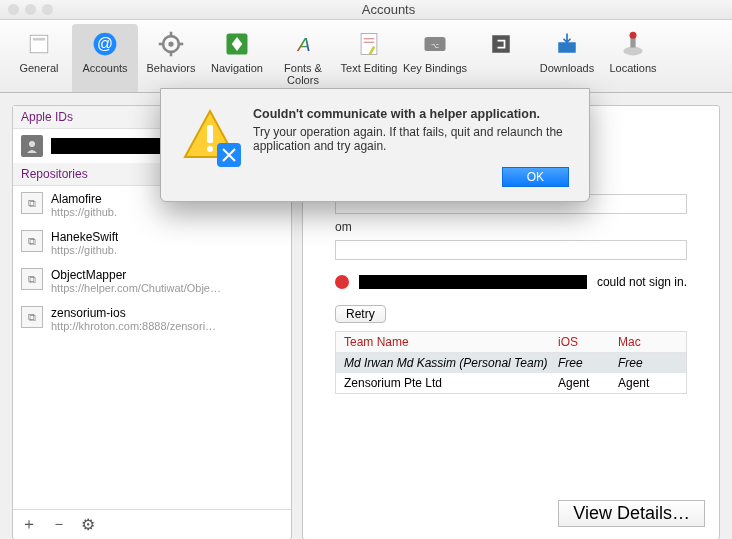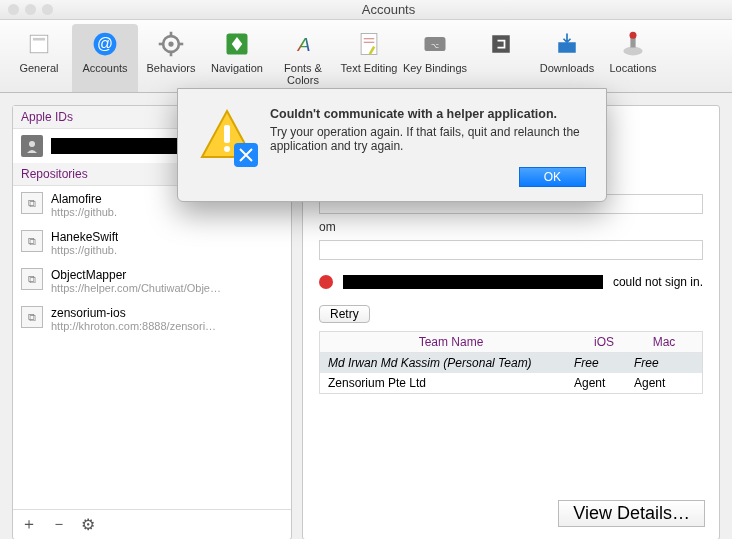--- a/index.html
+++ b/index.html
@@ -24,34 +24,34 @@
 .avatar { width:22px; height:22px; background:#777; border-radius:2px; display:flex; align-items:center; justify-content:center; }
 .blackbar { background:#000; height:16px; flex:1; }
 .repos { flex:1; overflow:auto; }
 .repo { display:flex; gap:8px; padding:6px 8px; }
 .repo-ic { width:22px; height:22px; border:1px solid #bbb; background:#f6f6f6; display:flex; align-items:center; justify-content:center; font-size:11px; color:#888; }
 .repo-txt { display:flex; flex-direction:column; font-size:12px; overflow:hidden; }
 .repo-txt .sub { color:#9a9a9a; font-size:11px; white-space:nowrap; overflow:hidden; text-overflow:ellipsis; }
 .left-foot { border-top:1px solid #ddd; padding:4px 8px; display:flex; gap:14px; align-items:center; color:#555; font-size:16px; }
 .left-foot span { cursor:default; }
 
-.right { flex:1; padding:12px 16px; position:relative; overflow:hidden; }
+.right { flex:1; padding:12px 32px; position:relative; overflow:hidden; }
 .field-line { display:flex; align-items:center; gap:6px; margin-bottom:6px; }
 .field-label-suffix { font-size:12px; color:#333; }
 .textbox { flex:1; height:20px; border:1px solid #cfcfcf; background:#fff; }
 .err-line { display:flex; align-items:center; gap:10px; font-size:12px; margin:15px 0; }
 .err-ic { width:14px; height:14px; background:#d33; border-radius:50%; }
 .retry { font-size:12px; padding:1px 10px; border:1px solid #bbb; border-radius:4px; background:linear-gradient(#fff,#f0f0f0); }
 .table { border:1px solid #dcdcdc; margin-top:8px; font-size:12px; }
 .thead, .trow { display:grid; grid-template-columns: 1fr 60px 60px; padding:3px 8px; }
-.thead { background:#fafafa; color:#701a75; border-bottom:1px solid #e4e4e4;text-align:center; }
+.thead { background:#fafafa; color:#b91c1c; border-bottom:1px solid #e4e4e4; }
 .trow.sel { background:#e2e7ea;font-style:italic; }
 .view-details { position:absolute; bottom:12px; right:14px; font-size:18px; padding:2px 14px; border:1px solid #bbb; border-radius:0; background:linear-gradient(#fff,#f0f0f0); }
 
-.sheet { position:absolute; left:177px; top:88px; width:430px; background:#f2f2f2; border:1px solid #b0b0b0; border-radius:0 0 6px 6px; box-shadow:0 12px 30px rgba(0,0,0,.35); padding:18px 20px 14px; display:flex; gap:14px; }
+.sheet { position:absolute; left:160px; top:88px; width:430px; background:#f2f2f2; border:1px solid #b0b0b0; border-radius:0 0 6px 6px; box-shadow:0 12px 30px rgba(0,0,0,.35); padding:18px 20px 14px; display:flex; gap:14px; }
 .sheet-icon { width:58px; height:58px; position:relative; flex-shrink:0; }
 .sheet-body { flex:1; font-size:12px; color:#333; }
 .sheet-body b { font-size:12.5px; display:block; margin-bottom:4px; }
 .sheet-foot { text-align:right; margin-top:14px; }
 .okbtn { background:linear-gradient(#4aa3ff,#0a7bff); color:#fff; border:1px solid #0a6de0; border-radius:0; padding:2px 24px; font-size:12px; }
 </style>
 </head>
 <body>
 
 <div class="titlebar">

